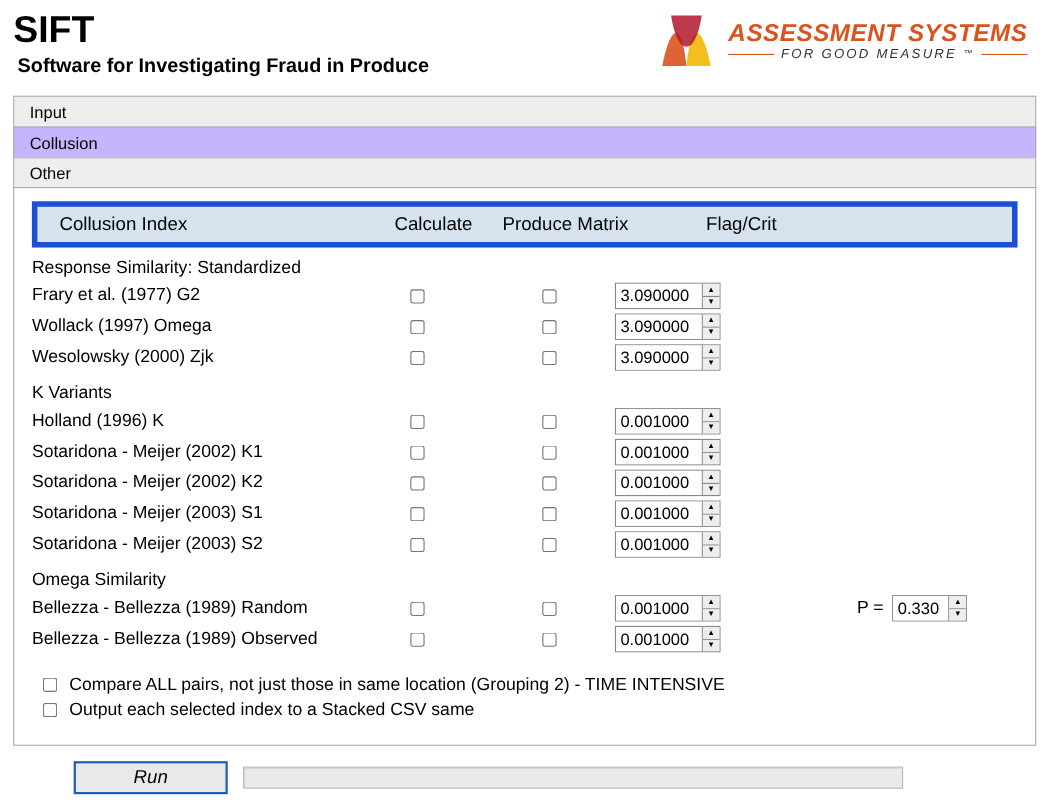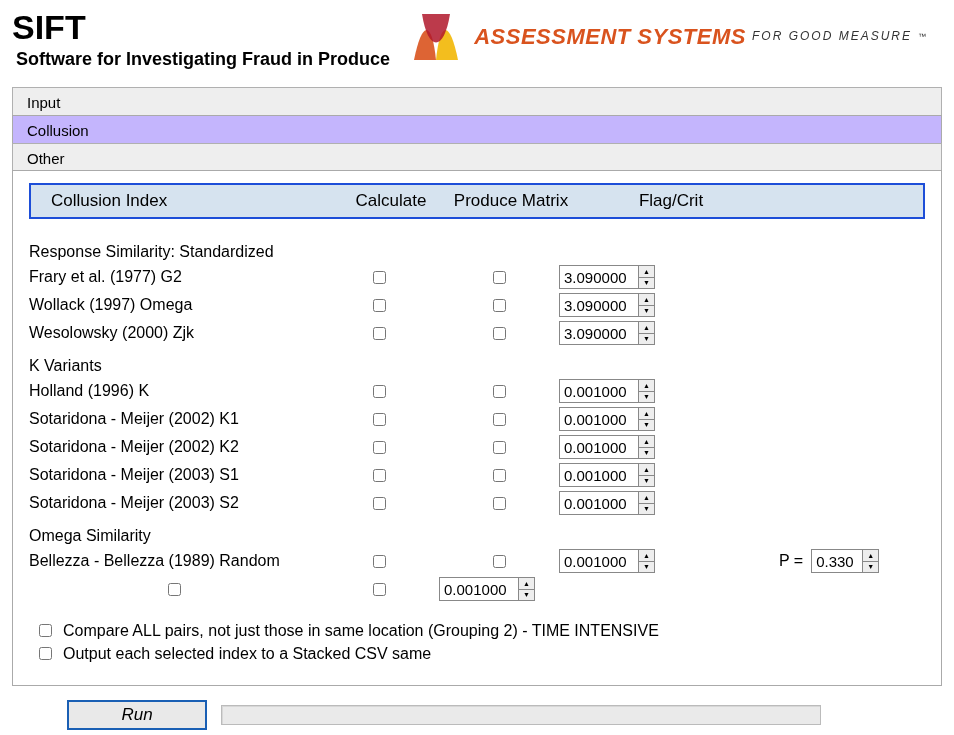--- a/index.html
+++ b/index.html
@@ -30,20 +30,21 @@
   }
   .brand {
     display: flex;
     align-items: center;
     gap: 10px;
     margin-top: 4px;
     margin-right: 8px;
   }
   .brand-text {
     display: flex;
+    flex-direction: column;
     line-height: 1.1;
   }
   .brand-line1 {
     color: #d9531e;
     font-size: 22px;
     font-weight: 600;
     letter-spacing: 0.5px;
     font-style: italic;
   }
   .brand-line2 {
@@ -87,23 +88,23 @@
   .tab-panel {
     border: 1px solid #aaa;
     padding: 12px 16px 18px;
     position: relative;
   }
   .grid-header {
     display: grid;
     grid-template-columns: 290px 120px 120px 200px;
     align-items: center;
     background: #d6e3ef;
-    border: 2px solid #1d4ed8;
+    border: 5px solid #1d4ed8;
     padding: 6px 10px;
-    margin-bottom: 24px;
+    margin-bottom: 10px;
   }
   .grid-header div {
     font-size: 17px;
     text-align: center;
   }
   .grid-header .first { text-align: left; padding-left: 10px; }
   .section-title {
     font-size: 16px;
     margin: 10px 0 2px 0;
   }
@@ -360,20 +361,21 @@
         <input type="text" value="0.330" style="">
         <span class="arrows">
             <button>▲</button>
             <button>▼</button>
           </span>
       </span>
     </div>
   </div>
 
   <div class="row">
+    <div class="row-label">Bellezza - Bellezza (1989) Observed</div>
     <div class="cb"><input type="checkbox" style=""></div>
     <div class="cb"><input type="checkbox" style=""></div>
     <div class="sp">
       <span class="spinner">
         <input type="text" value="0.001000" style="">
         <span class="arrows">
             <button>▲</button>
             <button>▼</button>
           </span>
       </span>

